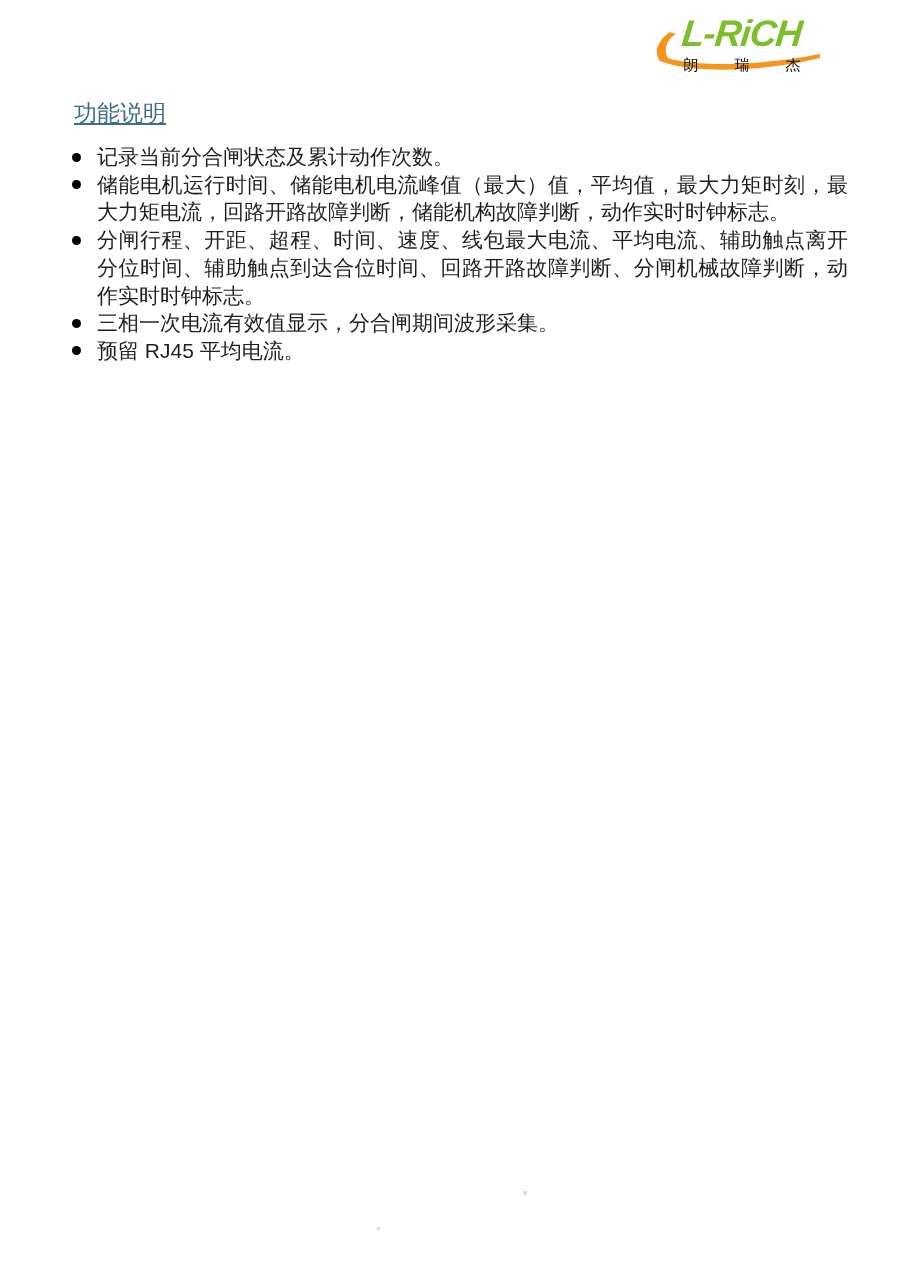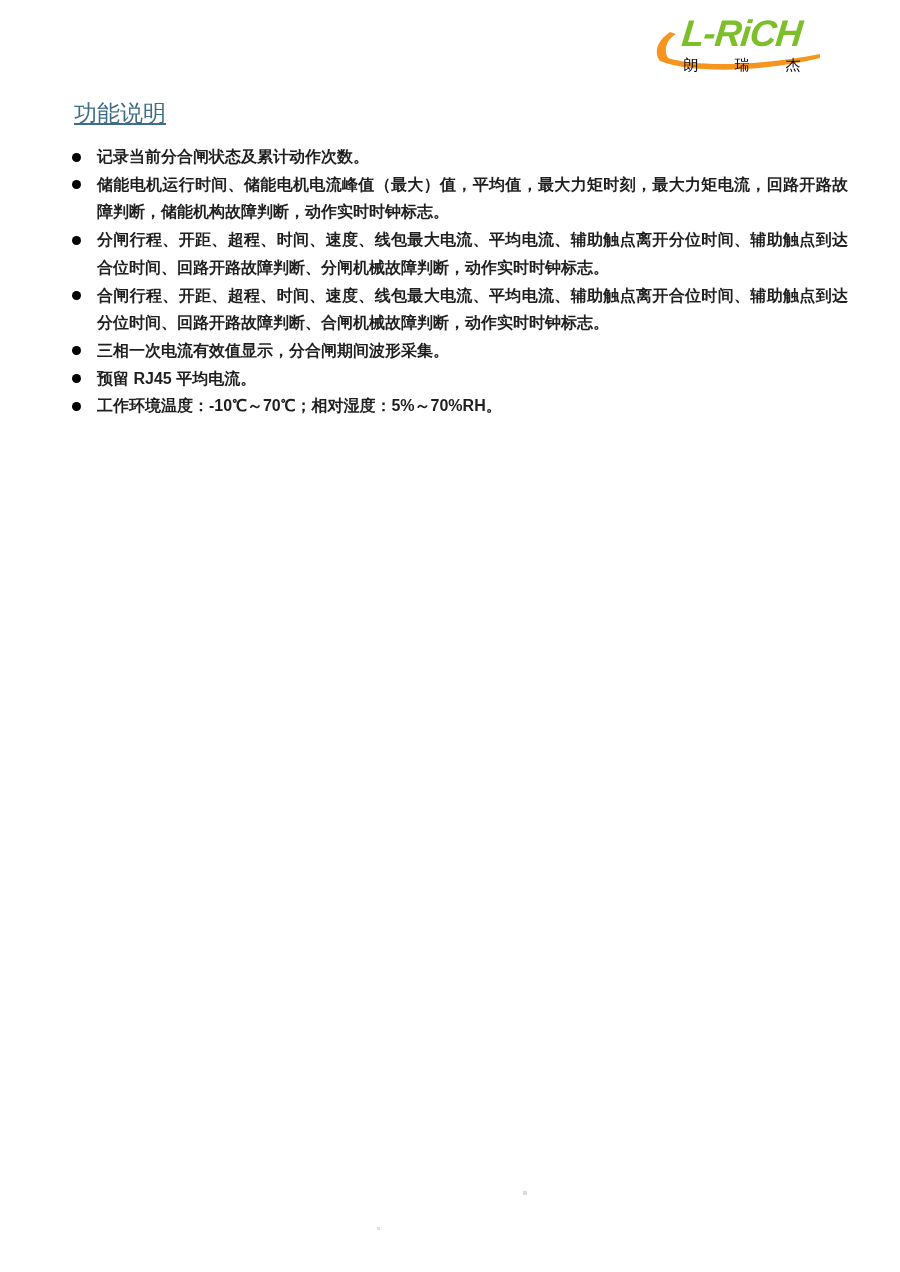--- a/index.html
+++ b/index.html
@@ -66,25 +66,24 @@
   ul.features {
     position: absolute;
     left: 66px; top: 143px;
     width: 782px;
     margin: 0; padding: 0;
     list-style: none;
   }
   ul.features li {
     position: relative;
     padding-left: 31px;
-    font-size: 16px;
+    font-size: 21px;
     line-height: 27.7px;
     color: var(--body-text, #1f1f1f);
     text-align: justify;
-    font-weight: bold;
   }
   ul.features li::before {
     content: "";
     position: absolute;
     left: 6px; top: 9.5px;
     width: 9px; height: 9px;
     border-radius: 50%;
     background: #000;
   }
 
@@ -107,22 +106,20 @@
       <span>朗瑞杰</span>
     </div>
   </div>
 
   <h1 class="section-title">功能说明</h1>
 
   <ul class="features">
       <li>记录当前分合闸状态及累计动作次数。</li>
       <li>储能电机运行时间、储能电机电流峰值（最大）值，平均值，最大力矩时刻，最大力矩电流，回路开路故障判断，储能机构故障判断，动作实时时钟标志。</li>
       <li>分闸行程、开距、超程、时间、速度、线包最大电流、平均电流、辅助触点离开分位时间、辅助触点到达合位时间、回路开路故障判断、分闸机械故障判断，动作实时时钟标志。</li>
-      <li>合闸行程、开距、超程、时间、速度、线包最大电流、平均电流、辅助触点离开合位时间、辅助触点到达分位时间、回路开路故障判断、合闸机械故障判断，动作实时时钟标志。</li>
       <li>三相一次电流有效值显示，分合闸期间波形采集。</li>
       <li>预留 RJ45 平均电流。</li>
-      <li>工作环境温度：-10℃～70℃；相对湿度：5%～70%RH。</li>
     </ul>
 
   <div class="speck speck-1"></div>
   <div class="speck speck-2"></div>
 
 </div>
 
 </body></html>

